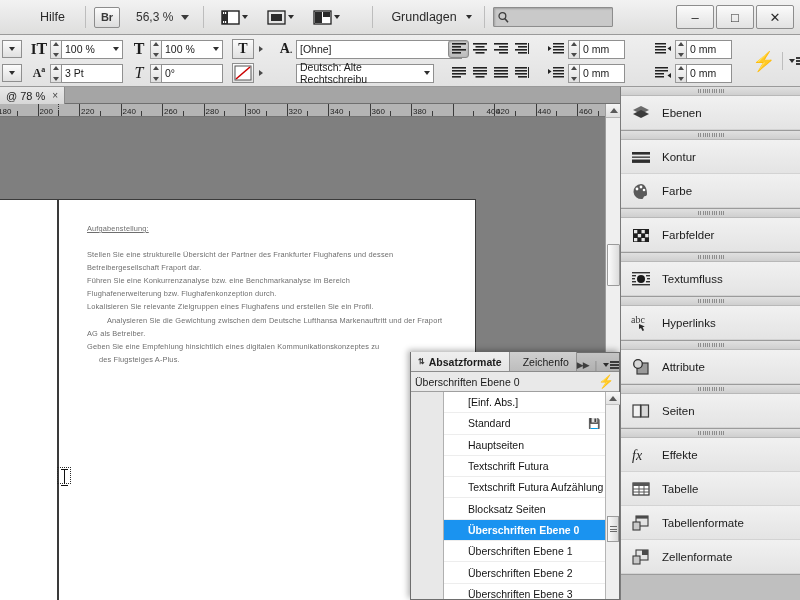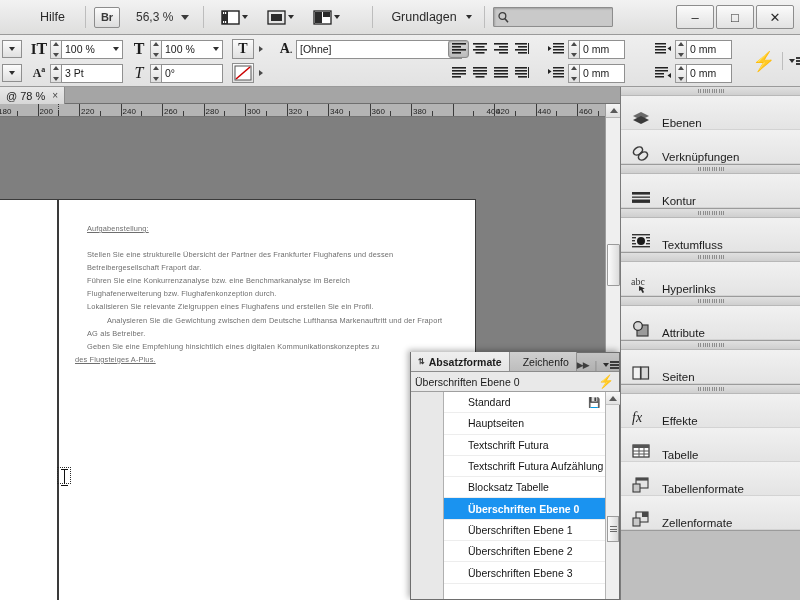--- a/index.html
+++ b/index.html
@@ -243,21 +243,21 @@
   .dock-grip {
     height:9px; background:linear-gradient(to bottom,#e0e0e0,#cfcfcf);
     display:flex; align-items:center; justify-content:center;
     border-bottom:1px solid #b8b8b8;
   }
   .gripdots {
     width:26px; height:4px;
     background:repeating-linear-gradient(to right,#8d8d8d 0 1px,transparent 1px 2.3px);
   }
   .dock-item {
-    height:34px; display:flex; align-items:flex-end; gap:10px; padding-left:9px;
+    height:34px; display:flex; align-items:center; gap:10px; padding-left:9px;
     font-size:11.5px; color:#1b1b1b; cursor:pointer;
     background:linear-gradient(to bottom,#f1f1f1,#e4e4e4);
     border-bottom:1px solid #d3d3d3;
   }
   .dock-ic { width:22px; height:20px; position:relative; flex:0 0 22px; }
 </style>
 </head>
 <body>
 
 <div id="app">
@@ -400,20 +400,26 @@
           <line x1="2" y1="14" x2="16" y2="2" stroke="#c00" stroke-width="1.6"></line>
         </svg>
       </div>
       <span class="caret-r" style="margin-left:5px"></span>
     </div>
 
     <div class="ctrl-row r1" style="left:276px">
       <span class="glyph" style="font-size:14px;font-weight:bold;width:20px;text-align:center">A<span style="font-size:9px">.</span></span>
       <div class="fld" style="width:166px">
         <span>[Ohne]</span>
+        <span class="dd caret-sm"></span>
+      </div>
+    </div>
+    <div class="ctrl-row r2" style="left:296px">
+      <div class="fld" style="width:138px">
+        <span style="overflow:hidden;max-width:118px">Deutsch: Alte Rechtschreibu</span>
         <span class="dd caret-sm"></span>
       </div>
     </div>
 
     <div class="ctrl-row r1" style="left:448px">
       <div class="alignbtn on">
         <svg width="14" height="12" viewBox="0 0 14 12">
           <g fill="#222">
               <rect y="0" width="14" height="1.6"></rect>
               <rect y="3" width="9" height="1.6"></rect>
@@ -647,21 +653,21 @@
       <div id="doc-text">
           <div class="docline hdr" style="left: 28px; top: 24px;">Aufgabenstellung:</div>
           <div class="docline" style="left: 28px; top: 50px;">Stellen Sie eine strukturelle Übersicht der Partner des Frankfurter Flughafens und dessen</div>
           <div class="docline" style="left: 28px; top: 63.1px;">Betreibergesellschaft Fraport dar.</div>
           <div class="docline" style="left: 28px; top: 76.2px;">Führen Sie eine Konkurrenzanalyse bzw. eine Benchmarkanalyse im Bereich</div>
           <div class="docline" style="left: 28px; top: 89.3px;">Flughafenerweiterung bzw. Flughafenkonzeption durch.</div>
           <div class="docline" style="left: 28px; top: 102.4px;">Lokalisieren Sie relevante Zielgruppen eines Flughafens und erstellen Sie ein Profil.</div>
           <div class="docline" style="left: 28px; top: 115.5px; margin-left: 20px;">Analysieren Sie die Gewichtung zwischen dem Deutsche Lufthansa Markenauftritt und der Fraport</div>
           <div class="docline" style="left: 28px; top: 128.6px;">AG als Betreiber.</div>
           <div class="docline" style="left: 28px; top: 141.7px;">Geben Sie eine Empfehlung hinsichtlich eines digitalen Kommunikationskonzeptes zu</div>
-          <div class="docline" style="left: 16px; top: 154.8px; text-decoration: underline;">des Flugsteiges A-Plus.</div>
+          <div class="docline" style="left: 40px; top: 154.8px;">des Flugsteiges A-Plus.</div>
         </div>
     </div>
     <div class="tcursor"></div>
   </div>
 
   <div class="vscroll">
     <div class="arr">
         <span class="arrup"></span>
       </div>
     <div class="thumb"></div>
@@ -691,34 +697,37 @@
     </div>
 
     <div class="ps-current">
       <span>Überschriften Ebene 0</span>
       <span class="bolt">⚡</span>
     </div>
 
     <div class="ps-gut"></div>
     <div class="ps-list" id="ps-list">
         <div class="ps-item">
+          <span>[Einf. Abs.]</span>
+        </div>
+        <div class="ps-item">
           <span>Standard</span>
           <span class="dsk">💾</span>
         </div>
         <div class="ps-item">
           <span>Hauptseiten</span>
         </div>
         <div class="ps-item">
           <span>Textschrift Futura</span>
         </div>
         <div class="ps-item">
           <span>Textschrift Futura Aufzählung</span>
         </div>
         <div class="ps-item">
-          <span>Blocksatz Tabelle</span>
+          <span>Blocksatz Seiten</span>
         </div>
         <div class="ps-item sel">
           <span>Überschriften Ebene 0</span>
         </div>
         <div class="ps-item">
           <span>Überschriften Ebene 1</span>
         </div>
         <div class="ps-item">
           <span>Überschriften Ebene 2</span>
         </div>
@@ -745,41 +754,62 @@
         <div class="dock-grip">
           <span class="gripdots"></span>
         </div>
         <div class="dock-item">
           <span class="dock-ic"><svg width="22" height="20" viewBox="0 0 22 20">
               <path d="M11 3 L19 7 L11 11 L3 7 Z" fill="#6a6a6a"></path>
               <path d="M11 7 L19 11 L11 15 L3 11 Z" fill="#3b3b3b"></path>
             </svg></span>
           <span>Ebenen</span>
         </div>
-        <div class="dock-item">
-          <span class="dock-ic"><svg width="22" height="20" viewBox="0 0 22 20">
-              <ellipse cx="8" cy="8" rx="5" ry="3.4" fill="none" stroke="#3b3b3b" stroke-width="1.6" transform="rotate(-35 8 8)"></ellipse>
-              <ellipse cx="13" cy="13" rx="5" ry="3.4" fill="none" stroke="#3b3b3b" stroke-width="1.6" transform="rotate(-35 13 13)"></ellipse>
-            </svg></span>
-          <span>Verknüpfungen</span>
-        </div>
       </div>
       <div class="dock-grp">
         <div class="dock-grip">
           <span class="gripdots"></span>
         </div>
         <div class="dock-item">
           <span class="dock-ic"><svg width="22" height="20" viewBox="0 0 22 20">
               <g fill="#2e2e2e">
                 <rect x="2" y="5" width="18" height="2.6"></rect>
                 <rect x="2" y="9.5" width="18" height="1.3"></rect>
                 <rect x="2" y="12.5" width="18" height="3.4"></rect>
               </g>
             </svg></span>
           <span>Kontur</span>
+        </div>
+        <div class="dock-item">
+          <span class="dock-ic"><svg width="22" height="20" viewBox="0 0 22 20">
+              <path d="M11 3a8 7.5 0 1 0 1 15c1.6 0 1.2-1.6 2-2.4.9-.9 3-.1 3-2.6C17 7.5 15 3 11 3z" fill="#5a5a5a"></path>
+              <circle cx="7" cy="8" r="1.4" fill="#fff"></circle>
+              <circle cx="11" cy="6" r="1.4" fill="#fff"></circle>
+              <circle cx="14" cy="9" r="1.3" fill="#fff"></circle>
+            </svg></span>
+          <span>Farbe</span>
+        </div>
+      </div>
+      <div class="dock-grp">
+        <div class="dock-grip">
+          <span class="gripdots"></span>
+        </div>
+        <div class="dock-item">
+          <span class="dock-ic"><svg width="22" height="20" viewBox="0 0 22 20">
+              <rect x="3" y="4" width="16" height="13" fill="#1f1f1f"></rect>
+              <g fill="#e8e8e8">
+                <rect x="4" y="5" width="3.3" height="3.3"></rect>
+                <rect x="11.5" y="5" width="3.3" height="3.3"></rect>
+                <rect x="7.8" y="9" width="3.3" height="3.3"></rect>
+                <rect x="15.2" y="9" width="3.3" height="3.3"></rect>
+                <rect x="4" y="13" width="3.3" height="3.3"></rect>
+                <rect x="11.5" y="13" width="3.3" height="3.3"></rect>
+              </g>
+            </svg></span>
+          <span>Farbfelder</span>
         </div>
       </div>
       <div class="dock-grp">
         <div class="dock-grip">
           <span class="gripdots"></span>
         </div>
         <div class="dock-item">
           <span class="dock-ic"><svg width="22" height="20" viewBox="0 0 22 20">
               <g fill="#333">
                 <rect x="2" y="3" width="18" height="1.4"></rect>

